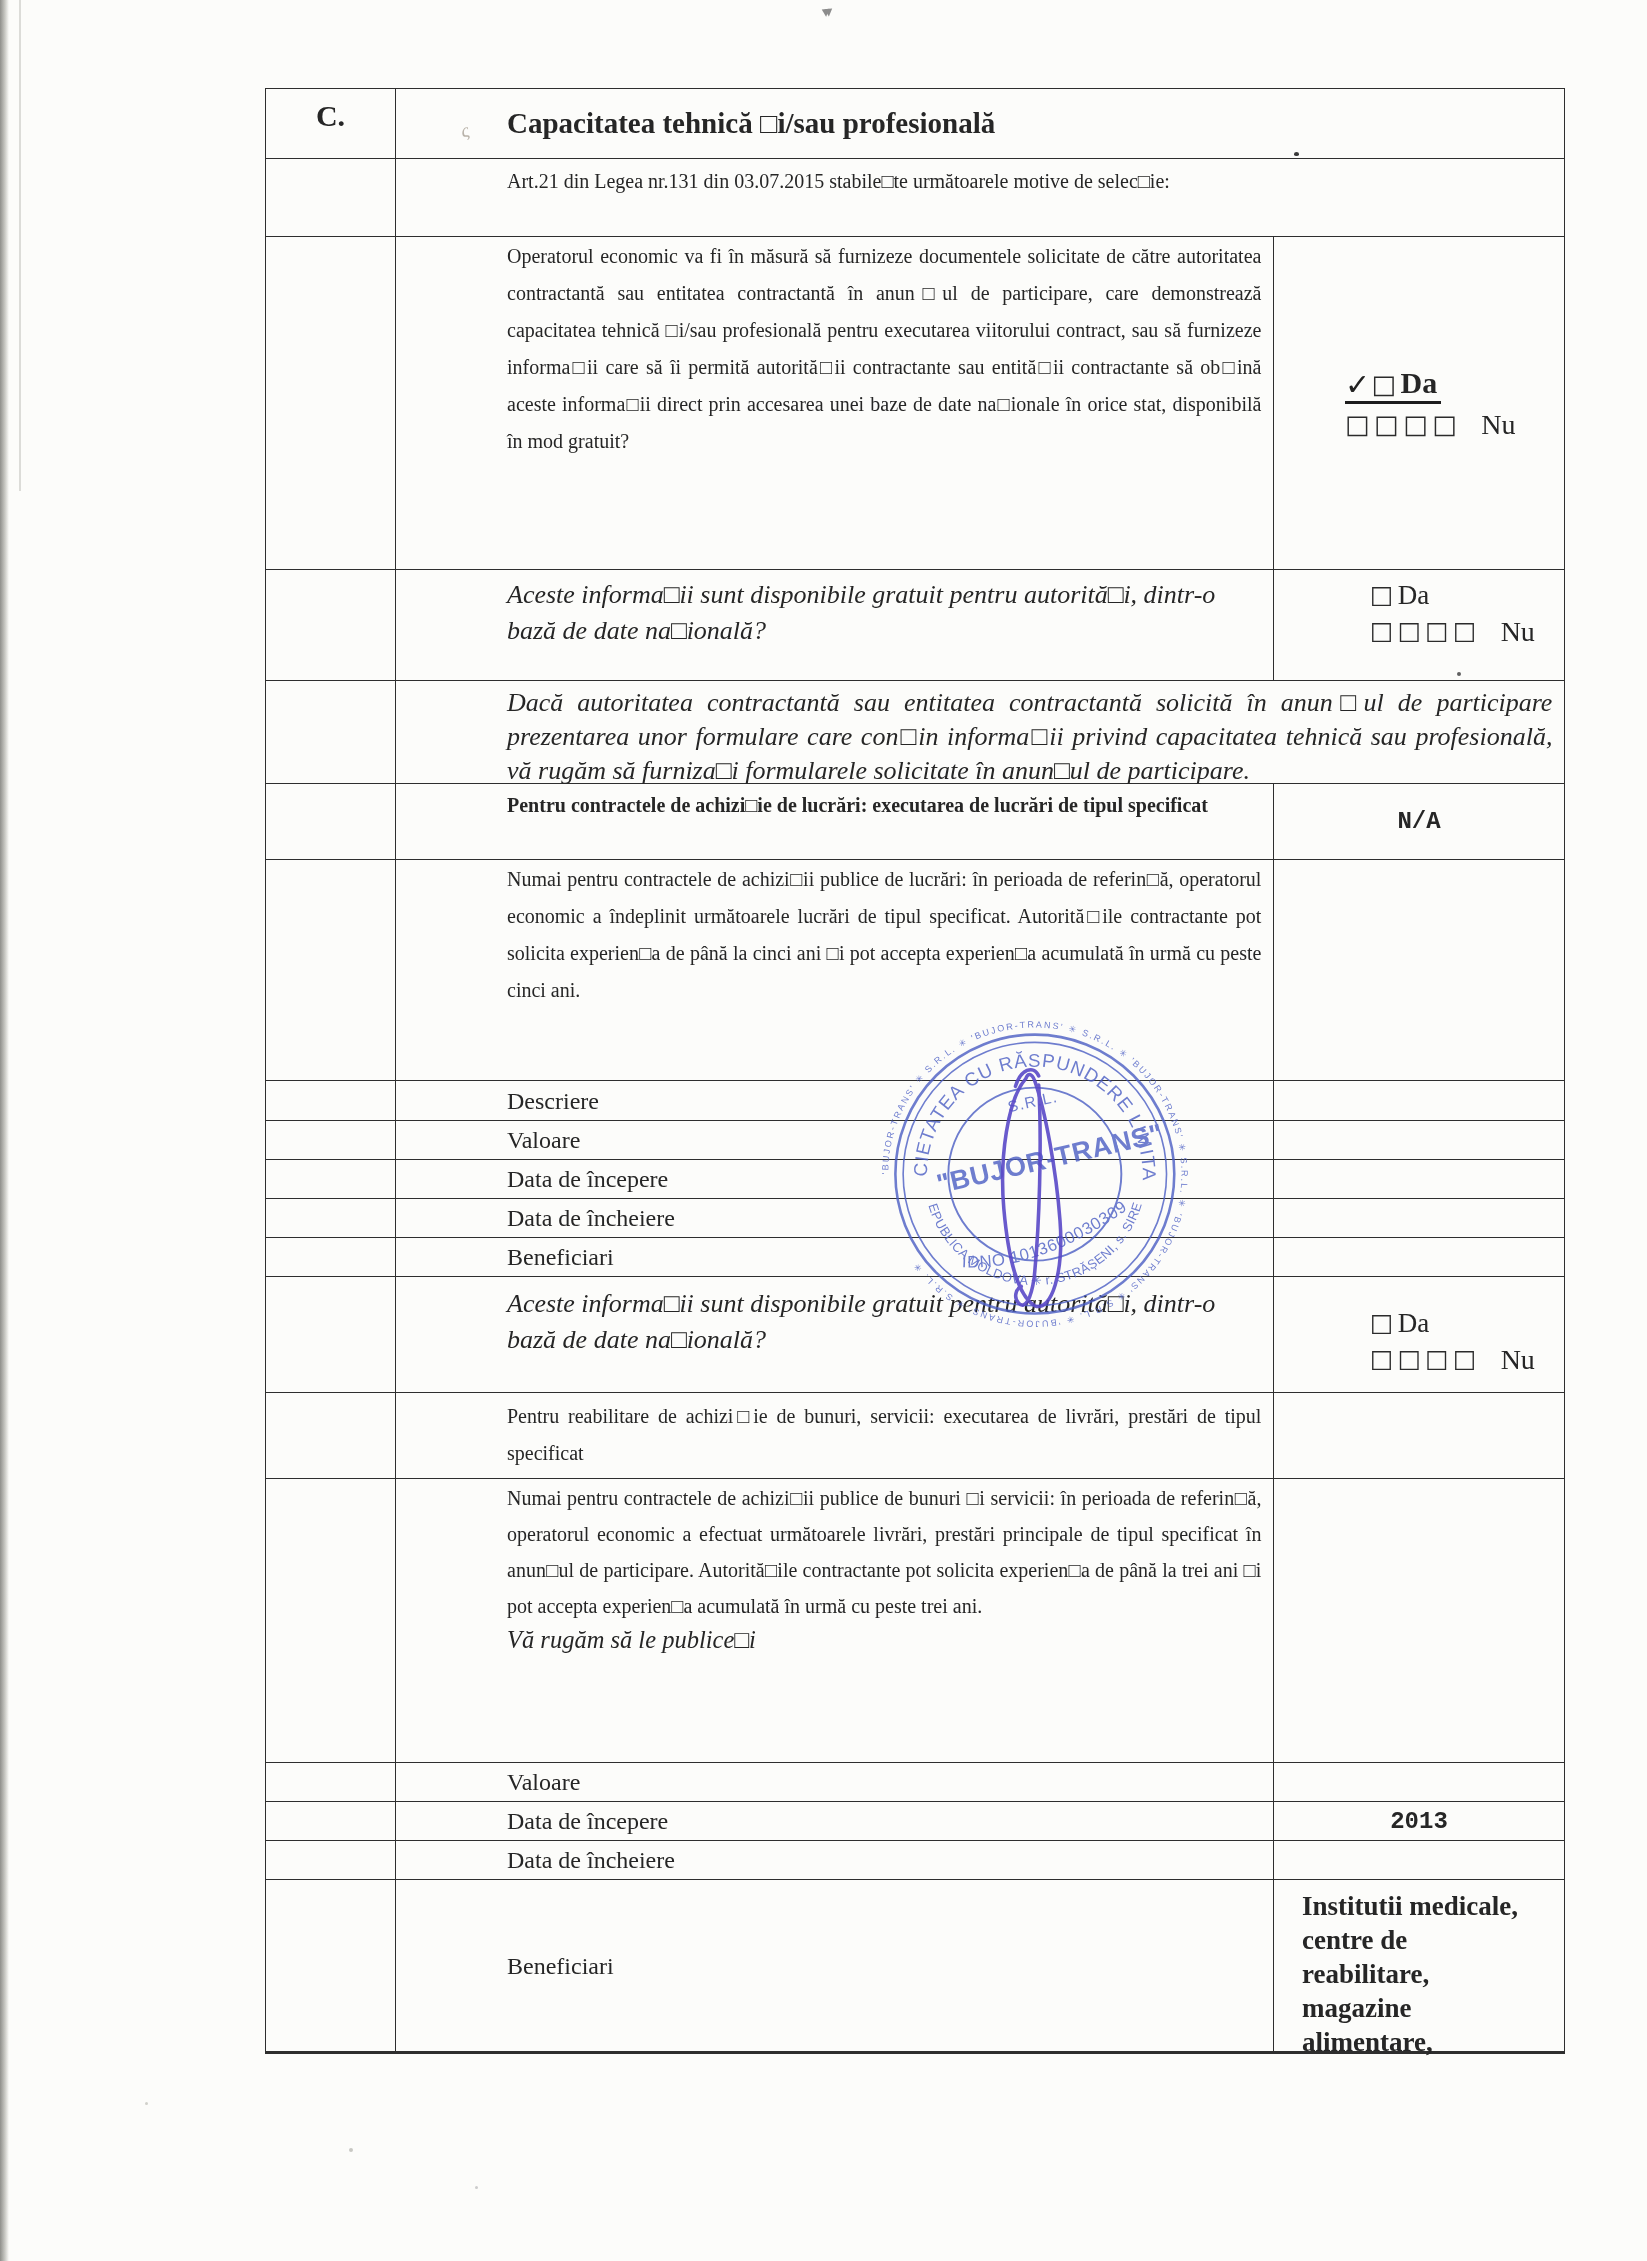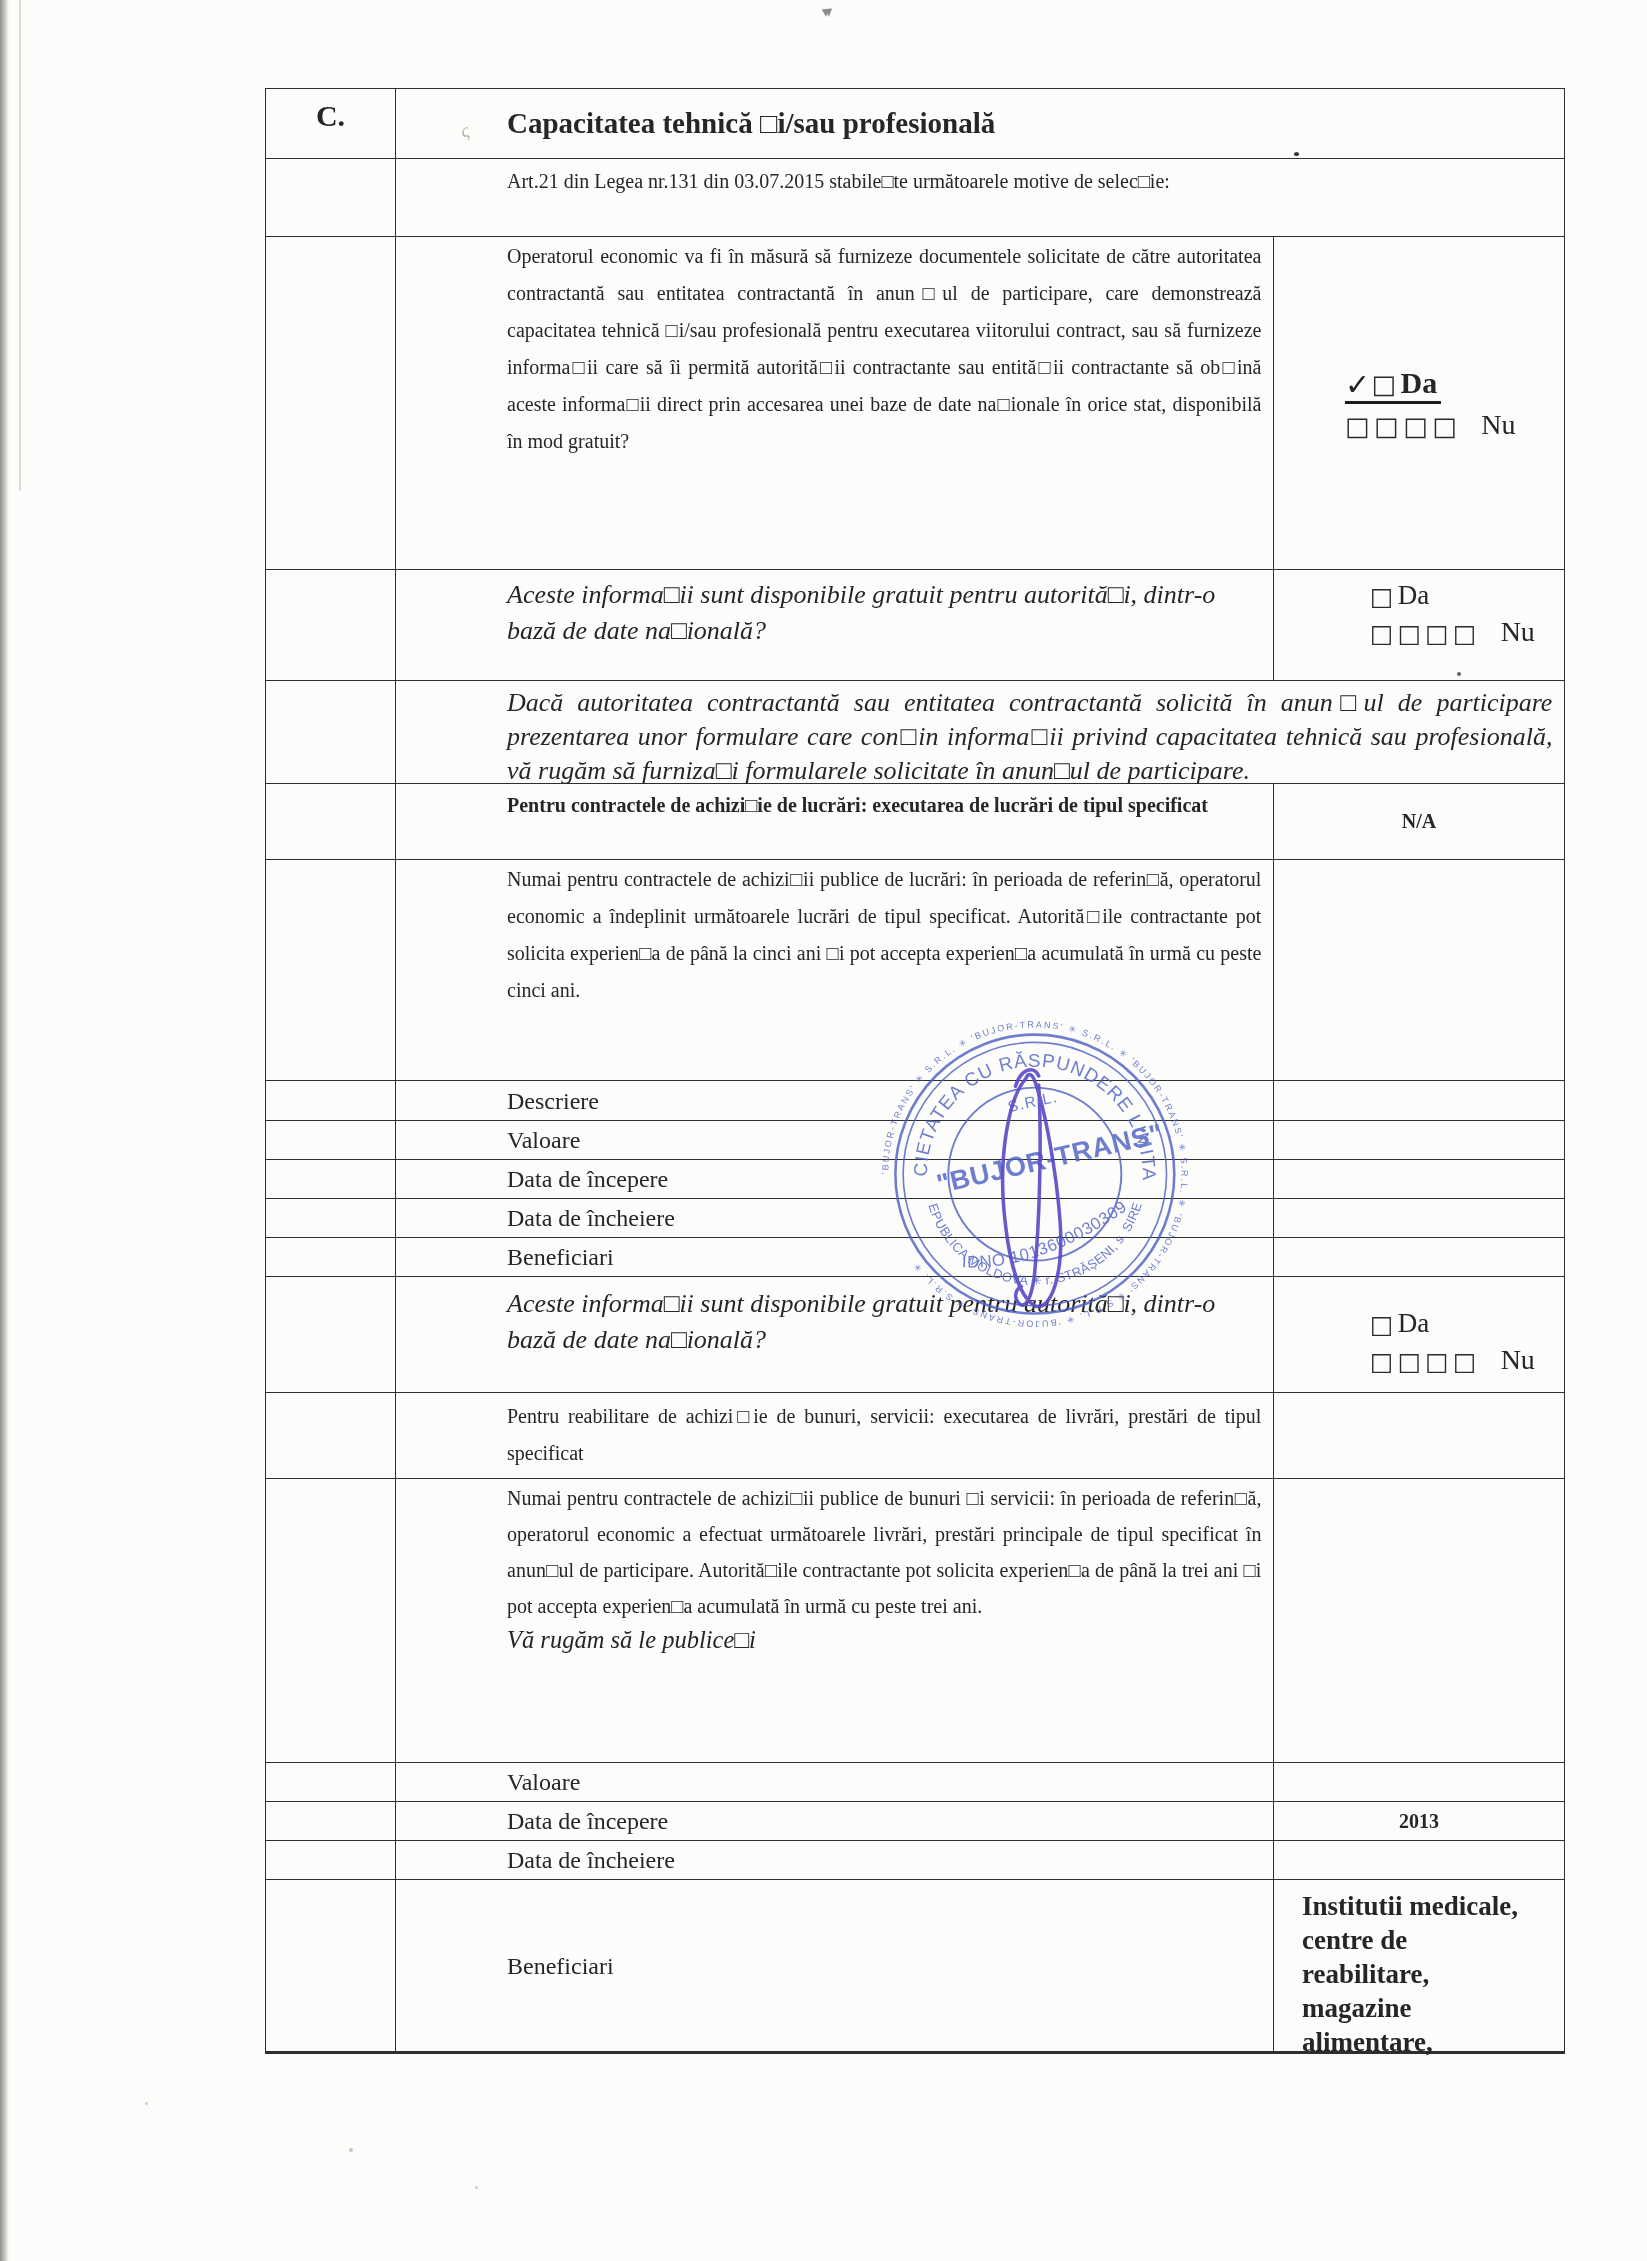--- a/index.html
+++ b/index.html
@@ -44,28 +44,28 @@
   .bold{font-weight:bold;}
   .it{font-style:italic;font-size:26px;line-height:36px;margin:0;}
   .it.jst{text-align:justify;line-height:34px;}
   .title{font-size:29px;line-height:36px;font-weight:bold;padding-top:15.5px;margin:0;}
   .lbl{font-size:24px;line-height:32px;margin:0;display:flex;align-items:center;height:100%;}
   .vcenter{display:flex;align-items:center;}
   .note-it{font-style:italic;font-size:24.5px;line-height:32px;margin:0;}
 
   
   .center-val{display:flex;align-items:center;justify-content:center;height:100%;
-    font-weight:bold;font-size:20px;}
+    font-weight:bold;font-size:24px;font-family:Liberation Mono, monospace;}
   .benef{font-weight:bold;font-size:27px;line-height:34px;width:233px;
     padding:9px 6.5px 0 28px;}
   .danu{display:flex;flex-direction:column;gap:5.2px;}
   .danu.main{margin:auto 0;padding-left:71px;}
   .danu.sm1{padding:10.3px 0 0 96px;}
   .danu.sm2{padding:31px 0 0 96px;}
-  .danu .line{display:flex;align-items:flex-end;}
+  .danu .line{display:flex;align-items:flex-start;}
   .bx{font-family:"DejaVu Sans",sans-serif;font-size:24.5px;margin-right:4.5px;color:#2b2b2b;}
   .danu.main .bx{font-size:26px;}
   .ck{font-family:"DejaVu Sans",sans-serif;font-size:30px;font-weight:bold;margin-right:1.3px;
       position:relative;top:1.9px;color:#222;}
   .da-b{font-weight:bold;font-size:30px;}
   .da-r{font-size:27px;}
   .nu-t{font-size:28px;margin-left:20px;}
   .uline{border-bottom:3.2px solid #1d1d1d;padding:0 3.9px 1.3px 0;}
 
   

